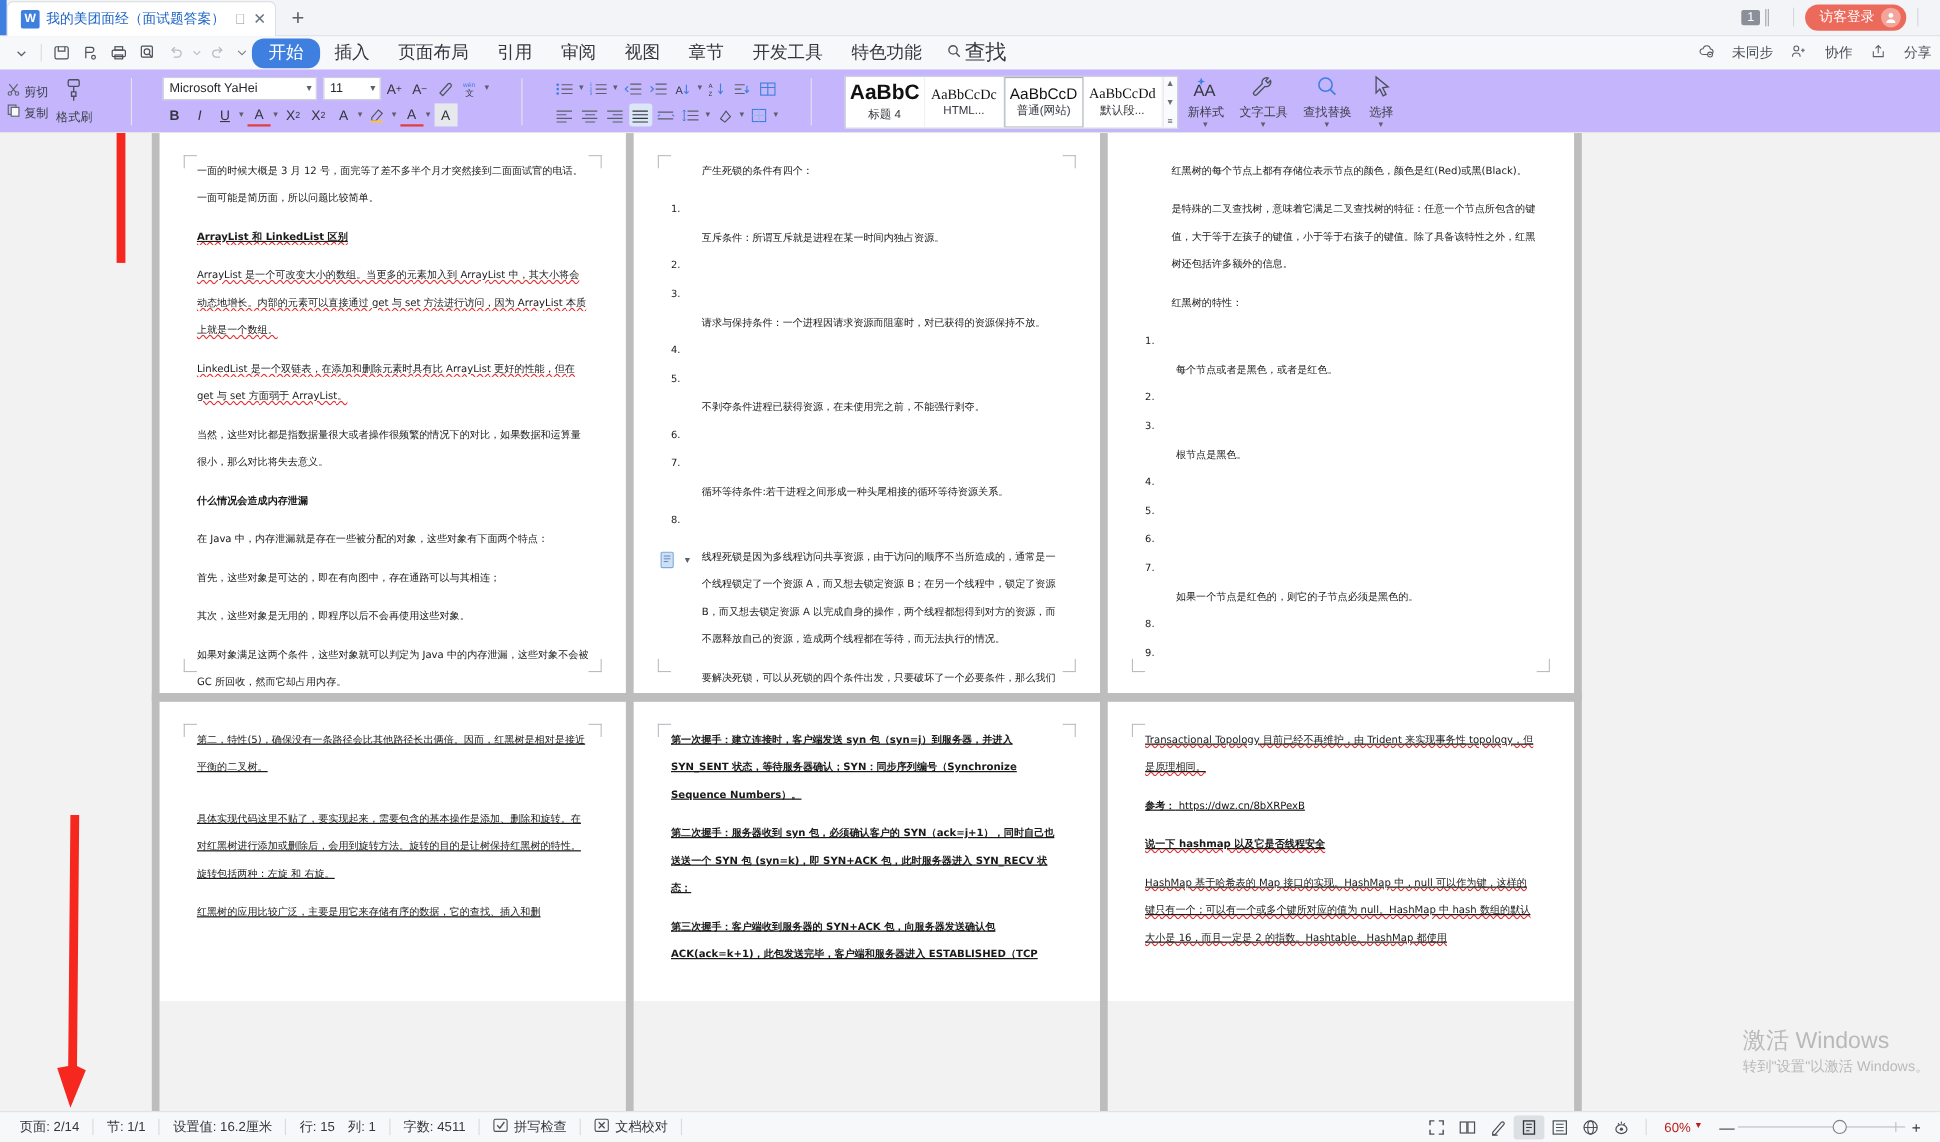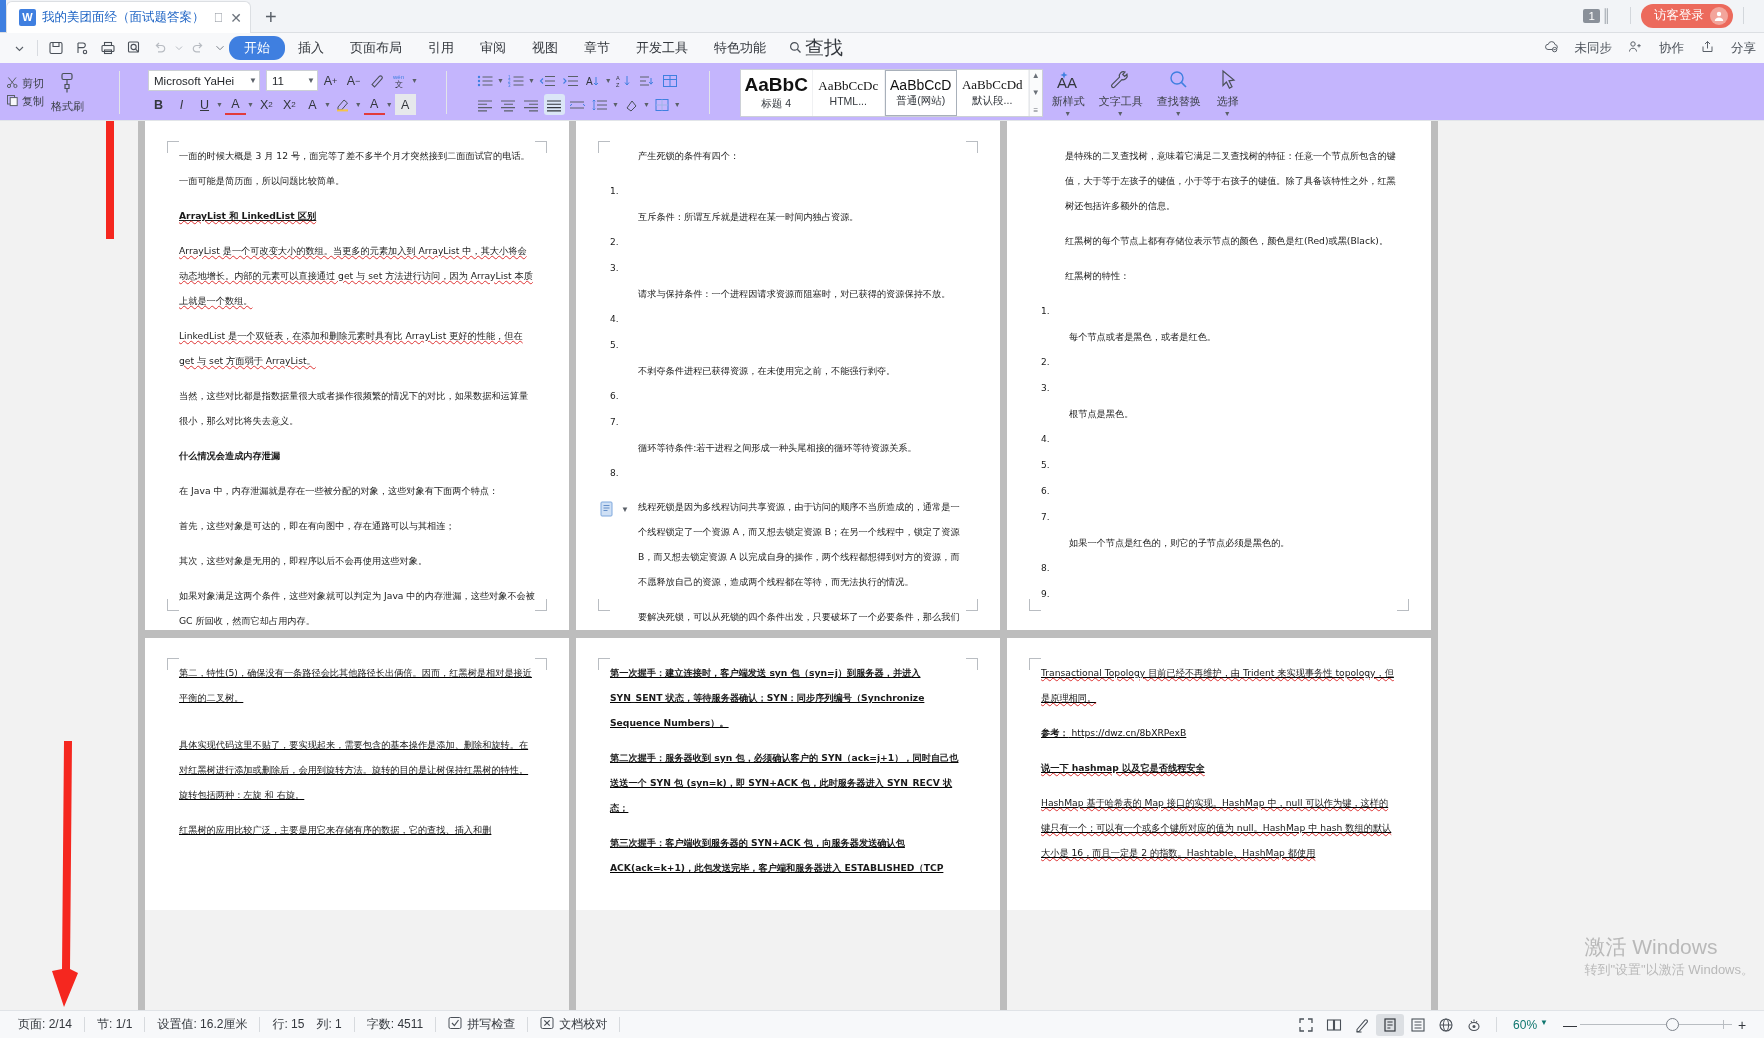--- a/index.html
+++ b/index.html
@@ -48,42 +48,42 @@
 
   
   .menubar {
     height: 30px; background: #f7f8fa; display: flex; align-items: center;
     padding-left: 6px; gap: 0; flex: none; position: relative;
   }
   .qicon { width: 26px; height: 24px; display: flex; align-items: center; justify-content: center;
     color: #4a5058; cursor: pointer; }
   .qicon svg { display: block; }
   .msep { width: 1px; height: 16px; background: #d8dbe0; margin: 0 5px; }
-  .menuitem { font-size: 13px; color: #33373d; padding: 3px 13px; cursor: pointer; white-space: nowrap; }
+  .menuitem { font-size: 16px; color: #33373d; padding: 3px 13px; cursor: pointer; white-space: nowrap; }
   .menuitem.active { background: #3f7fe0; color: #fff; border-radius: 11px; padding: 3px 15px; }
   .menusearch { display: flex; align-items: center; gap: 3px; font-size: 19px; color: #33373d;
      padding: 3px 10px; cursor: pointer; }
   .mb-right { margin-left: auto; display: flex; align-items: center; gap: 16px; padding-right: 8px; font-size: 12.5px; color: #4a5058; }
   .mb-right .mbi { display: flex; align-items: flex-start; gap: 16px; cursor: pointer; }
 
   
   .ribbon {
     height: 58px; background: #c4b5fd; border-bottom: 1px solid #e2e5e9;
     display: flex; align-items: stretch; padding: 2px 0 0 0; flex: none; overflow: hidden; gap: 20px;
   }
   .rgroup { display: flex; align-items: center; padding: 0 4px; }
   .rsep { width: 1px; background: #e2e5e9; margin: 6px 4px; }
   .clipcol { display: flex; flex-direction: column; justify-content: center; font-size: 11px; color: #3a3f45; gap: 3px; padding-left: 2px;}
   .cliprow { display: flex; align-items: center; gap: 3px; cursor: pointer; }
   .bigbtn { display: flex; flex-direction: column; align-items: center; justify-content: center;
      font-size: 11px; color: #3a3f45; padding: 0 7px; cursor: pointer; gap: 1px; }
   .fontrow { display: flex; align-items: center; gap: 2px; }
   .fontcol { display: flex; flex-direction: column; gap: 3px; justify-content: center; }
   .fname {
-    width: 112px; height: 21px; border: 1px solid #ccd0d6; background: #fff; font-size: 11.5px;
+    width: 140px; height: 21px; border: 1px solid #ccd0d6; background: #fff; font-size: 11.5px;
     display: flex; align-items: center; padding: 0 2px 0 5px; color: #25282c;
   }
   .fsize {
     width: 52px; height: 21px; border: 1px solid #ccd0d6; background: #fff; font-size: 11.5px;
     display: flex; align-items: center; padding: 0 2px 0 5px; color: #25282c; margin-left: 4px;
   }
   .caretd { margin-left: auto; color: #5a6068; font-size: 8px; }
   .ficon { width: 21px; height: 21px; display: flex; align-items: center; justify-content: center;
      font-size: 12.5px; color: #33373d; cursor: pointer; position: relative; }
   .ficon.sel { background: #dbe6f7; border-radius: 3px; }
@@ -146,21 +146,21 @@
     height: 28px; background: #f7f8fa; border-top: 1px solid #e0e3e7; display: flex;
     align-items: center; font-size: 12px; color: #33373d; flex: none; padding: 0 6px;
   }
   .sb-item { padding: 0 12px; white-space: nowrap; cursor: default; }
   .sb-item.btn { cursor: pointer; display: flex; align-items: center; gap: 4px; }
   .sb-divider { width: 1px; height: 15px; background: #d7dade; }
   .sb-right { margin-left: auto; display: flex; align-items: center; gap: 0; padding-right: 6px; }
   .viewic { width: 28px; height: 22px; display: flex; align-items: center; justify-content: center;
      color: #4a5058; cursor: pointer; border-radius: 3px; }
   .viewic.sel { background: #dcdfe3; }
-  .zoomlbl { font-size: 12px; color: #0f766e; padding: 0 8px; display: flex; align-items: flex-start; gap: 3px; cursor: pointer; }
+  .zoomlbl { font-size: 12px; color: #b91c1c; padding: 0 8px; display: flex; align-items: flex-start; gap: 3px; cursor: pointer; }
   .zslider { display: flex; align-items: center; gap: 0; padding-left: 4px; }
   .zminus, .zplus { width: 20px; text-align: center; color: #33373d; cursor: pointer; font-size: 14px; }
   .ztrack { width: 152px; height: 1px; background: #b9bdc2; position: relative; }
   .zknob { position: absolute; left: 86px; top: -6px; width: 13px; height: 13px; border-radius: 50%;
      border: 1.4px solid #7d838b; background: #f7f8fa; cursor: pointer; }
   .ztick { position: absolute; left: 143px; top: -4px; width: 1px; height: 9px; background: #b9bdc2; }
 </style>
 </head>
 <body>
 
@@ -642,22 +642,22 @@
             <p class="b">第三次握手：客户端收到服务器的 SYN+ACK 包，向服务器发送确认包 ACK(ack=k+1)，此包发送完毕，客户端和服务器进入 ESTABLISHED（TCP</p>
           </div>
         </div>
       </div>
 
       <div class="pagecol">
         <div class="page p1">
           <div class="crop-bl"></div>
           <div class="crop-br"></div>
           <div class="doctext">
+            <p style="margin-left:24px">红黑树的每个节点上都有存储位表示节点的颜色，颜色是红(Red)或黑(Black)。</p>
             <p style="margin-left:24px">是特殊的二叉查找树，意味着它满足二叉查找树的特征：任意一个节点所包含的键值，大于等于左孩子的键值，小于等于右孩子的键值。除了具备该特性之外，红黑树还包括许多额外的信息。</p>
-            <p style="margin-left:24px">红黑树的每个节点上都有存储位表示节点的颜色，颜色是红(Red)或黑(Black)。</p>
             <p style="margin-left:24px">红黑树的特性：</p>
             <ul class="olist">
               <li><span class="numlbl">1.</span></li>
               <li>
                   <span class="itemtext">每个节点或者是黑色，或者是红色。</span>
                 </li>
               <li><span class="numlbl">2.</span></li>
               <li><span class="numlbl">3.</span></li>
               <li>
                   <span class="itemtext">根节点是黑色。</span>

